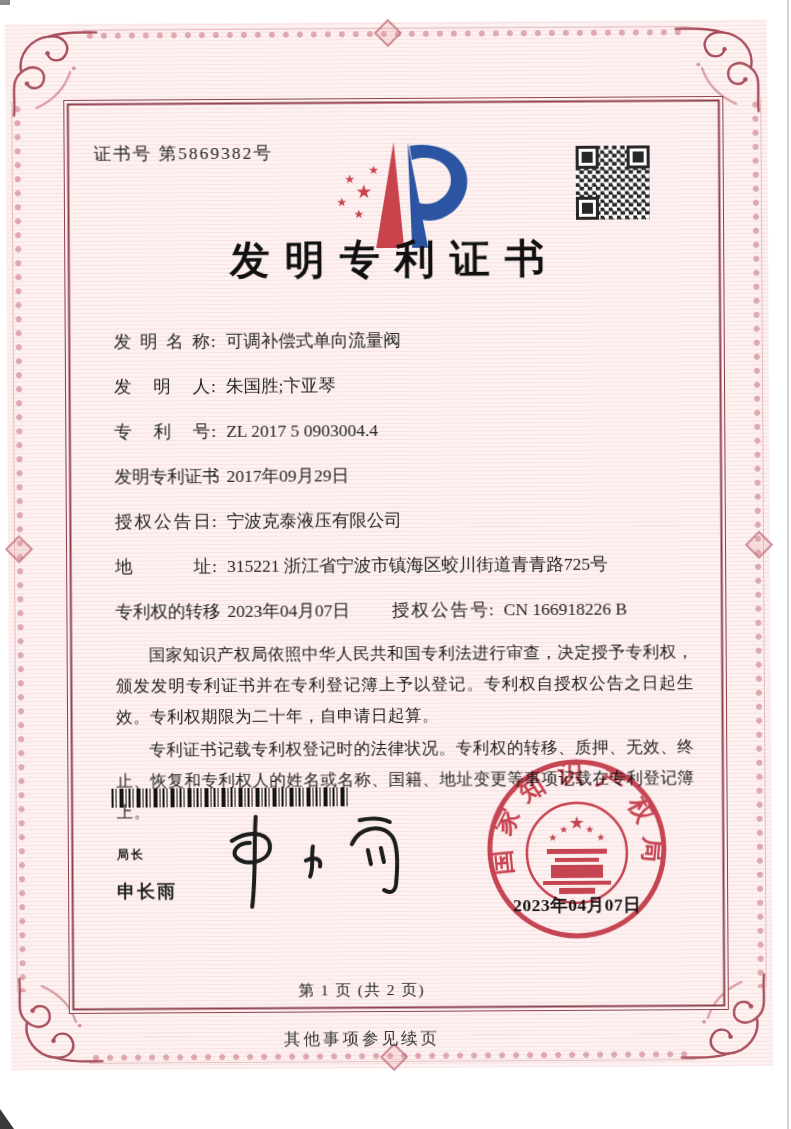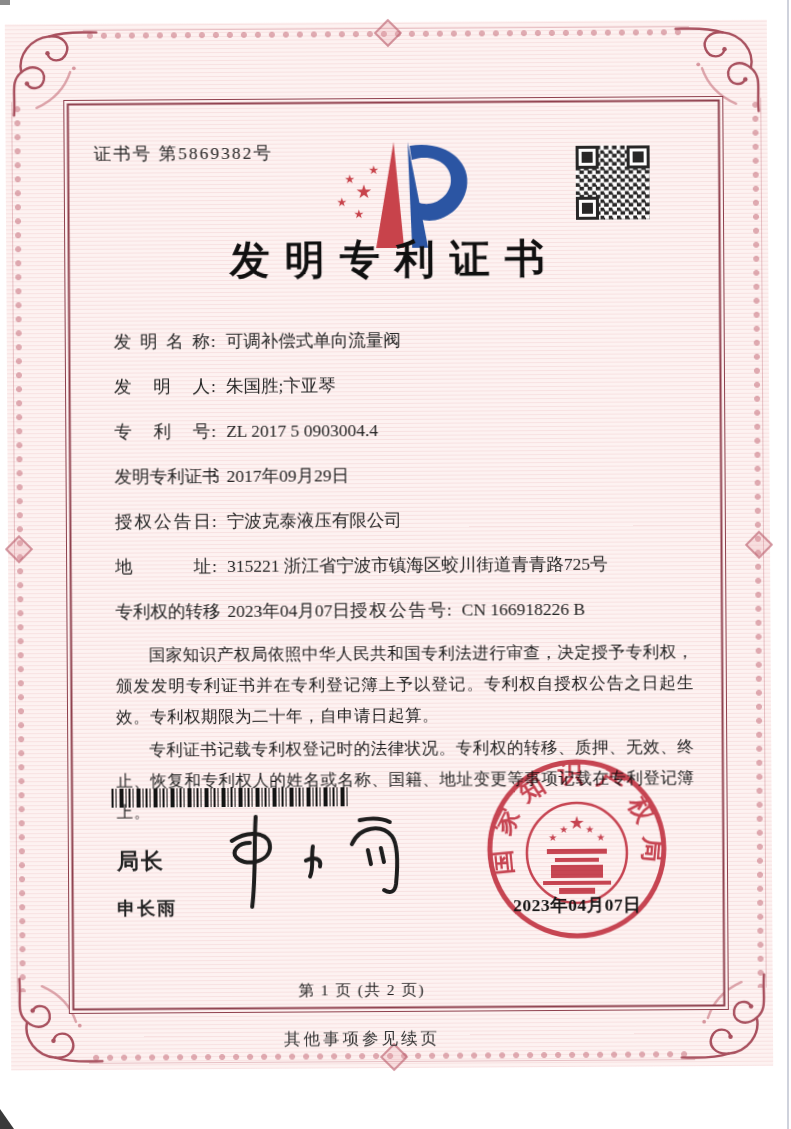--- a/index.html
+++ b/index.html
@@ -62,38 +62,38 @@
   .qr .f { position:absolute; width:17px; height:17px; border:3.2px solid #161616; background:#fff; }
   .qr .f::after { content:""; position:absolute; inset:2.6px; background:#161616; }
   .qr .f.tl { left:0; top:0; } .qr .f.tr { right:0; top:0; } .qr .f.bl { left:0; bottom:0; }
   .title { position:absolute; left:0; top:210px; width:100%; text-align:center;
     font-size:40px; font-weight:bold; letter-spacing:15px; text-indent:15px; color:#101010; }
 
   
   .row { position:absolute; left:107px; font-size:17.5px; white-space:nowrap; color:#242424; }
   .flabel { display:inline-block; width:96px; text-align:justify; text-align-last:justify; }
   .colon { display:inline-block; margin:0 10px 0 1px; }
-  .grant-no { }
+  .grant-no { margin-left:42px; }
 
   
   .body-text { position:absolute; left:107px; top:616px; width:578px; font-size:16.5px;
     line-height:31px; letter-spacing:.5px; color:#1d1d1d; text-align:justify; }
   .body-text p { margin:0 0 2px 0; text-indent:2em; }
 
   
   .barcode { position:absolute; left:102px; top:765px; width:236px; height:19px;
     background:repeating-linear-gradient(90deg,
       #141414 0 2px, rgba(0,0,0,0) 2px 3.5px,
       #141414 3.5px 4.5px, rgba(0,0,0,0) 4.5px 8px,
       #141414 8px 12px, rgba(0,0,0,0) 12px 13.5px,
       #141414 13.5px 14.5px, rgba(0,0,0,0) 14.5px 17px); }
   .director-title { position:absolute; left:107px; top:823px;
-    font-family:"Liberation Sans", sans-serif; font-size:22px; font-weight:bold; letter-spacing:2px; color:#222; }
+    font-family:"Liberation Sans", sans-serif; font-size:12px; font-weight:bold; letter-spacing:2px; color:#222; }
   .director-name { position:absolute; left:107px; top:856px;
-    font-family:"Liberation Sans", sans-serif; font-size:18px; font-weight:bold; letter-spacing:2px; color:#222;margin-top:17px; }
+    font-family:"Liberation Sans", sans-serif; font-size:18px; font-weight:bold; letter-spacing:2px; color:#222; }
   .signature { position:absolute; left:200px; top:788px; }
 
   .seal-box { position:absolute; left:475px; top:736px; width:184px; height:184px;
     mix-blend-mode:multiply; opacity:.92; }
   .seal-date { position:absolute; left:475px; top:872px; width:184px; text-align:center;
     font-size:17.5px; font-weight:600; letter-spacing:.5px; color:#141414; }
 
   .page-indicator { position:absolute; left:0; top:958px; width:100%; text-align:center;
     transform:translateX(-30px); font-size:15.5px; letter-spacing:1.5px; color:#222; }
   .footer-note { position:absolute; left:0; top:1006px; width:100%; text-align:center;

